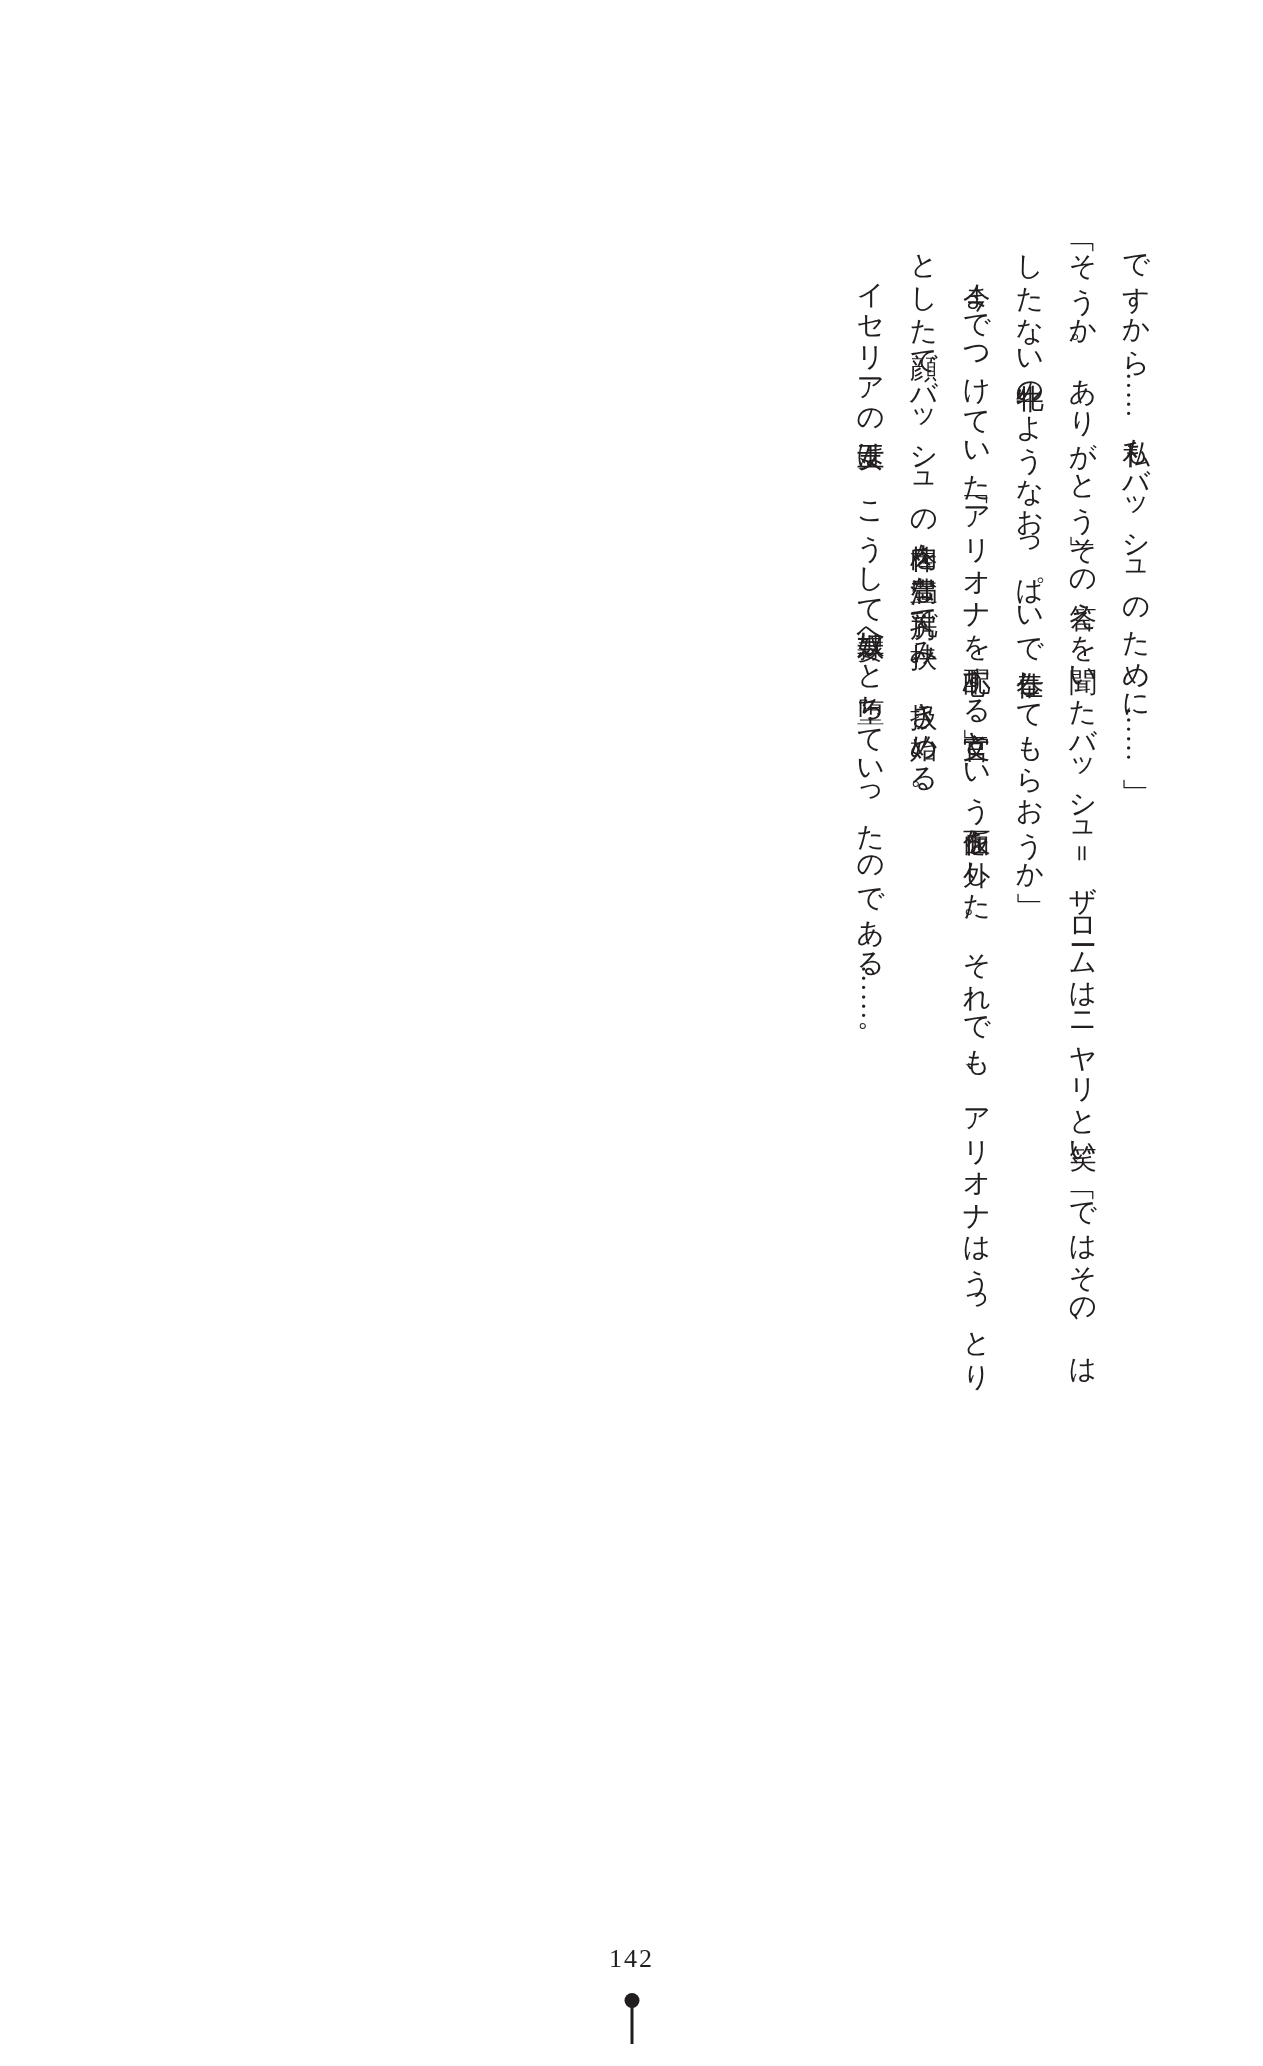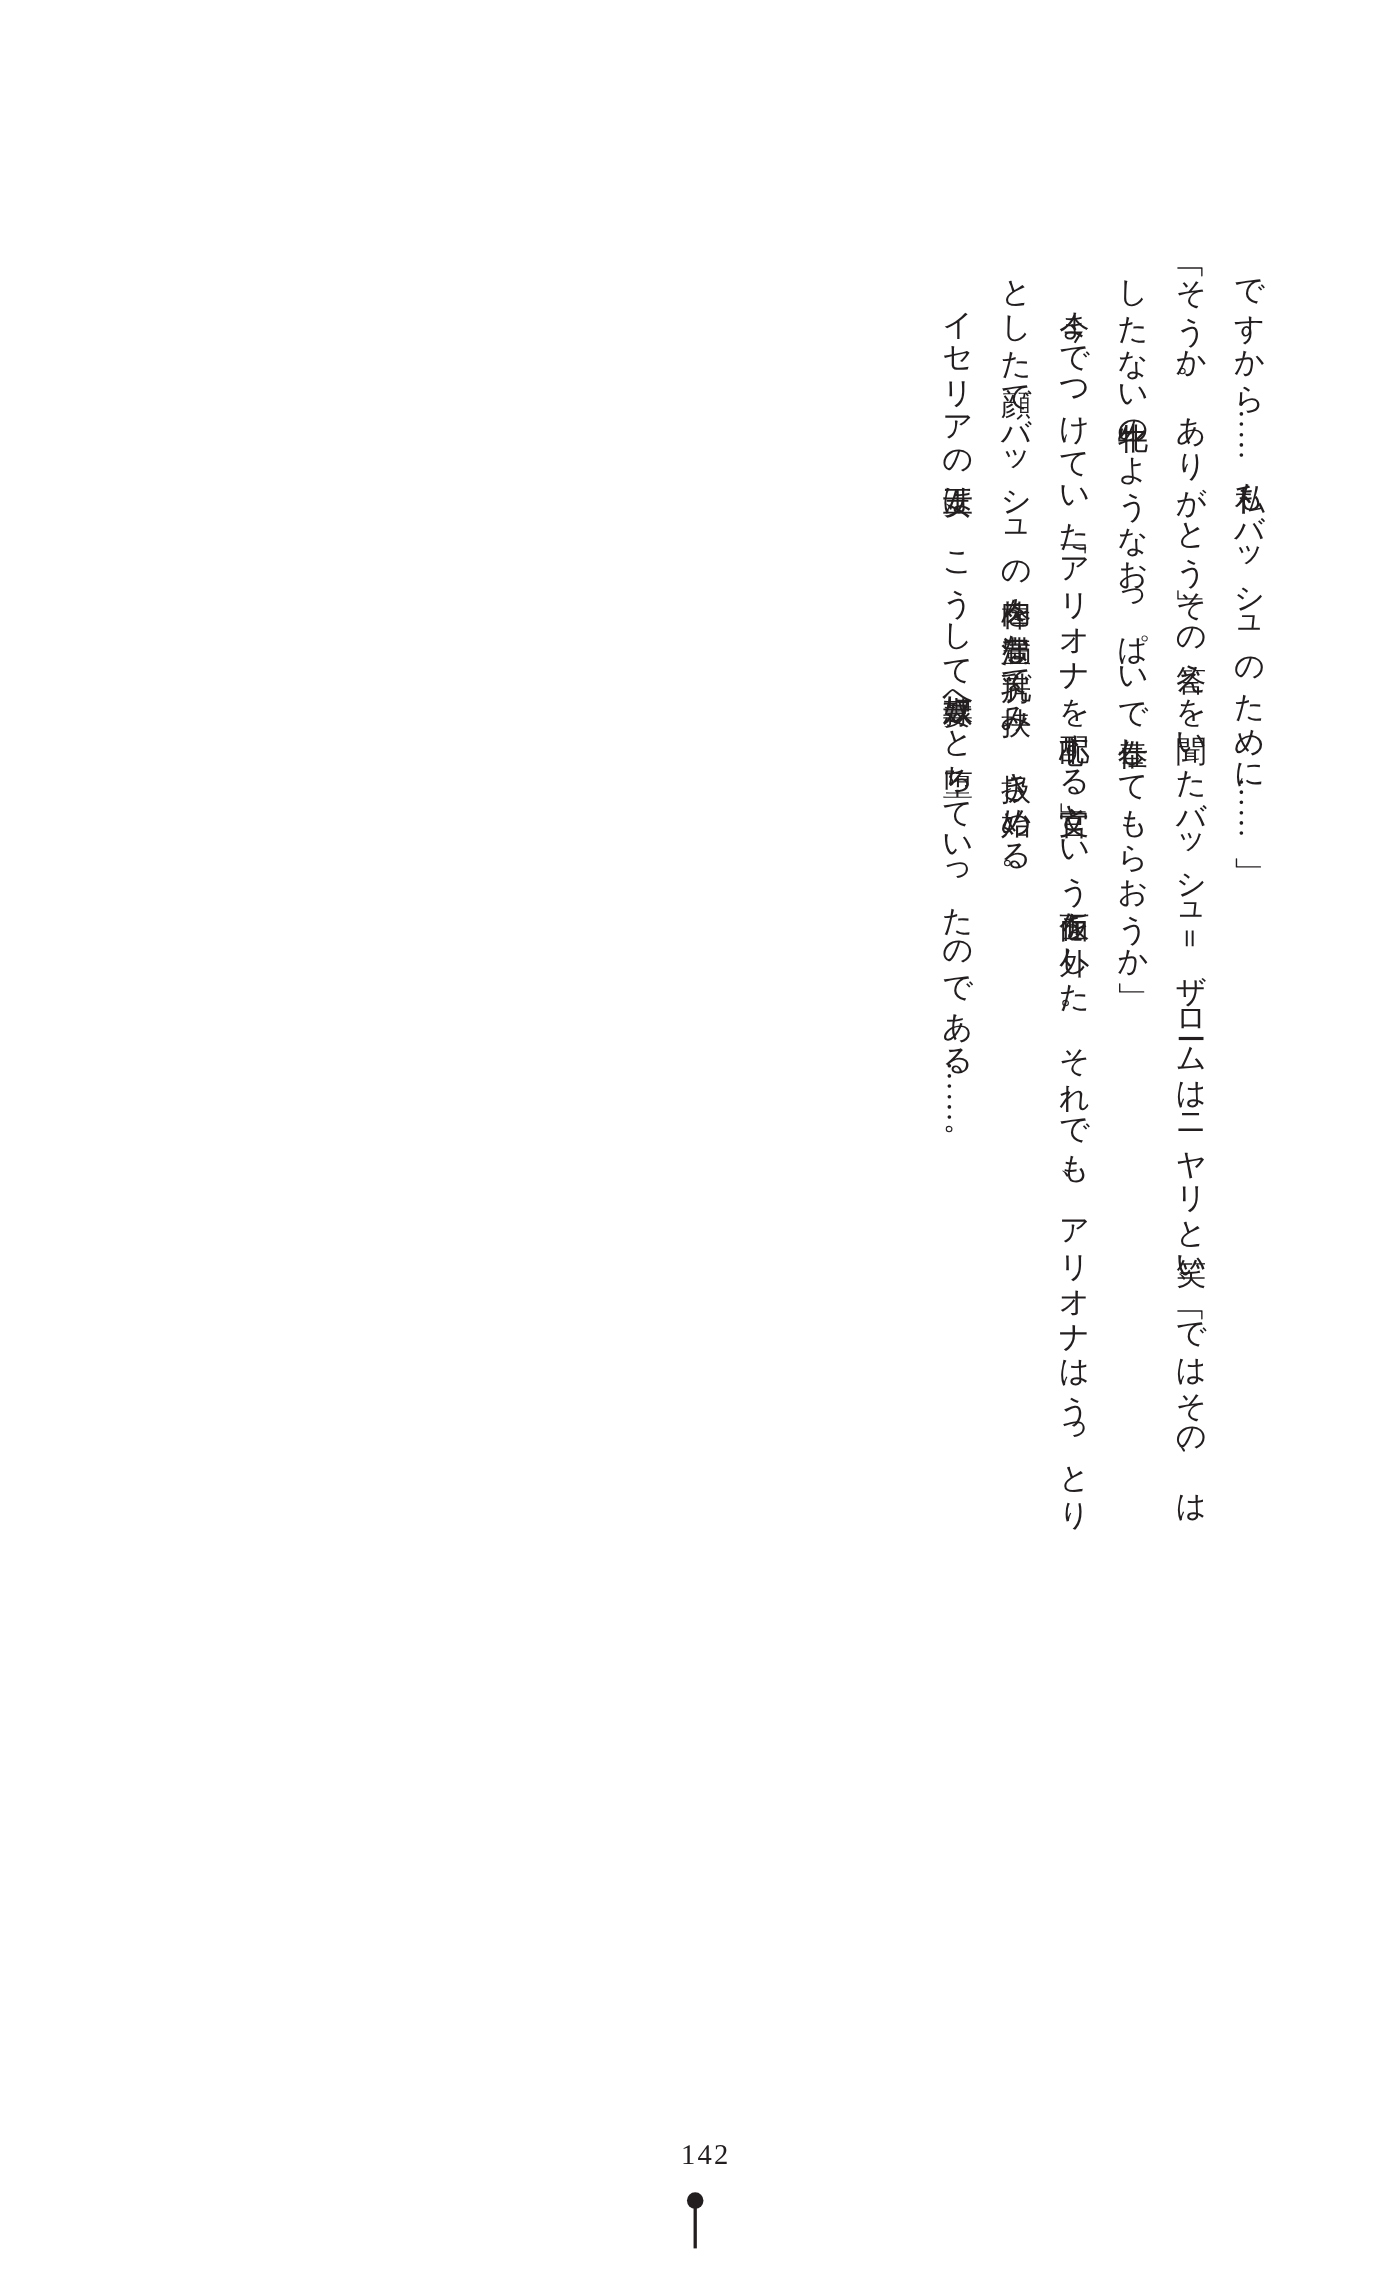--- a/index.html
+++ b/index.html
@@ -59,21 +59,20 @@
   }
   .page-number {
     position: absolute;
     left: 50%;
     transform: translateX(-50%);
     bottom: 92px;
     font-size: 26px;
     letter-spacing: 2px;
     color: #221e1f;
     font-family: "Liberation Serif", "DejaVu Serif", serif;
-    margin-left: 10px;
   }
   .footer-mark {
     position: absolute;
     left: 50%;
     transform: translateX(-50%);
     bottom: 22px;
     width: 3px;
     height: 48px;
     background: #221e1f;
   }

